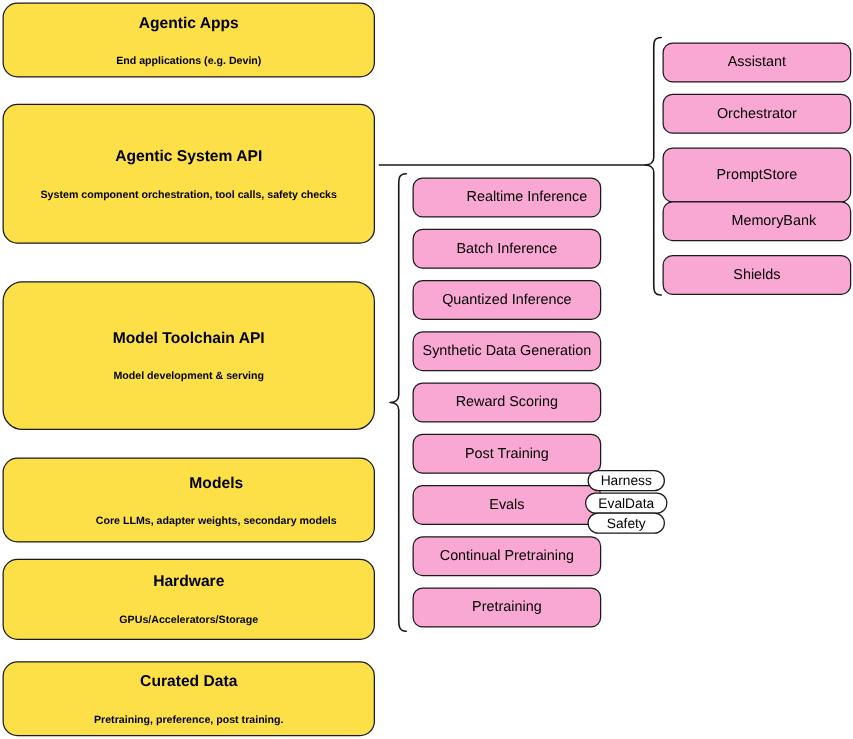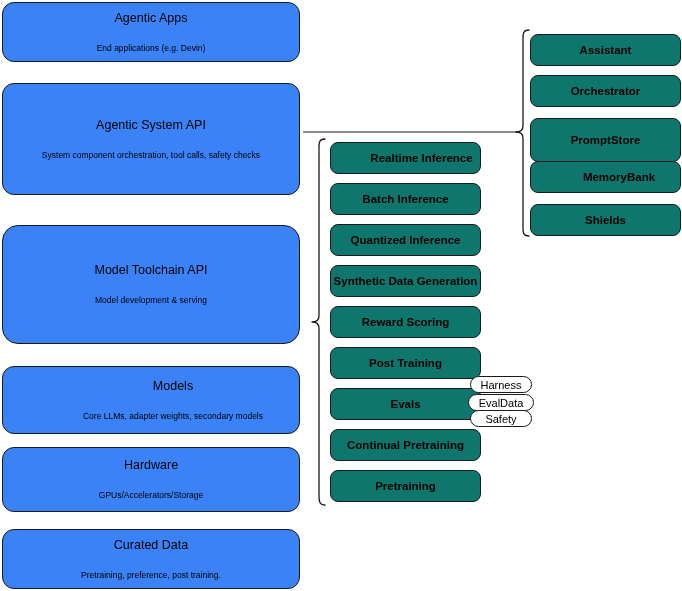--- a/index.html
+++ b/index.html
@@ -13,51 +13,51 @@
     height: 591px;
     background: #ffffff;
     font-family: "Liberation Sans", sans-serif;
     overflow: hidden;
   }
   .layer-box {
     position: absolute;
     box-sizing: border-box;
     border: 1.3px solid #1a1a1a;
     border-radius: 12px;
-    background: #3b82f6;
+    background: #fde047;
     display: flex;
     flex-direction: column;
     align-items: center;
     justify-content: center;
     text-align: center;
+    font-weight: bold;
   }
   .layer-title {
     font-size: 12.5px;
     color: #000000;
     line-height: 1.3;
   }
   .layer-sub {
     font-size: 8.5px;
     color: #000000;
     line-height: 1.35;
     margin-top: 17px;
   }
   .pill-box {
     position: absolute;
     box-sizing: border-box;
     border: 1.3px solid #1a1a1a;
     border-radius: 8px;
-    background: #0f766e;
+    background: #f9a8d4;
     display: flex;
     align-items: center;
     justify-content: center;
     text-align: right;
     font-size: 11.5px;
     color: #000000;
-    font-weight: bold;
   }
   .mini-pill {
     position: absolute;
     box-sizing: border-box;
     border: 1.3px solid #1a1a1a;
     border-radius: 11px;
     background: #ffffff;
     display: flex;
     align-items: center;
     justify-content: center;

